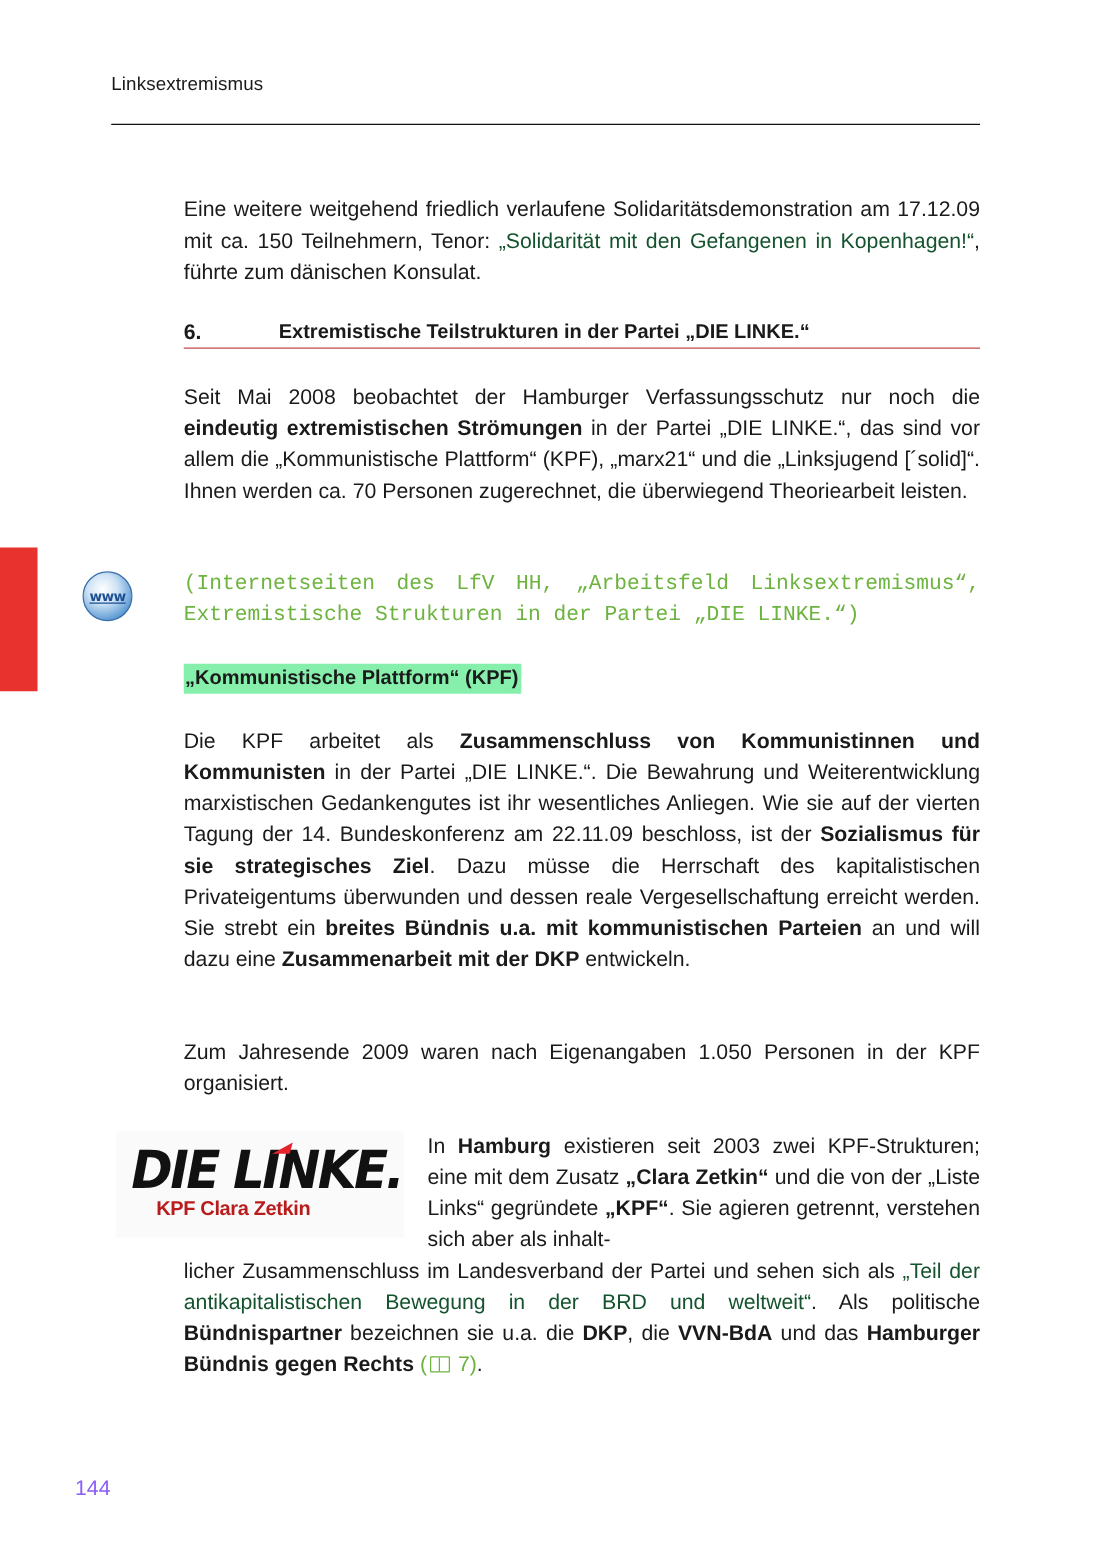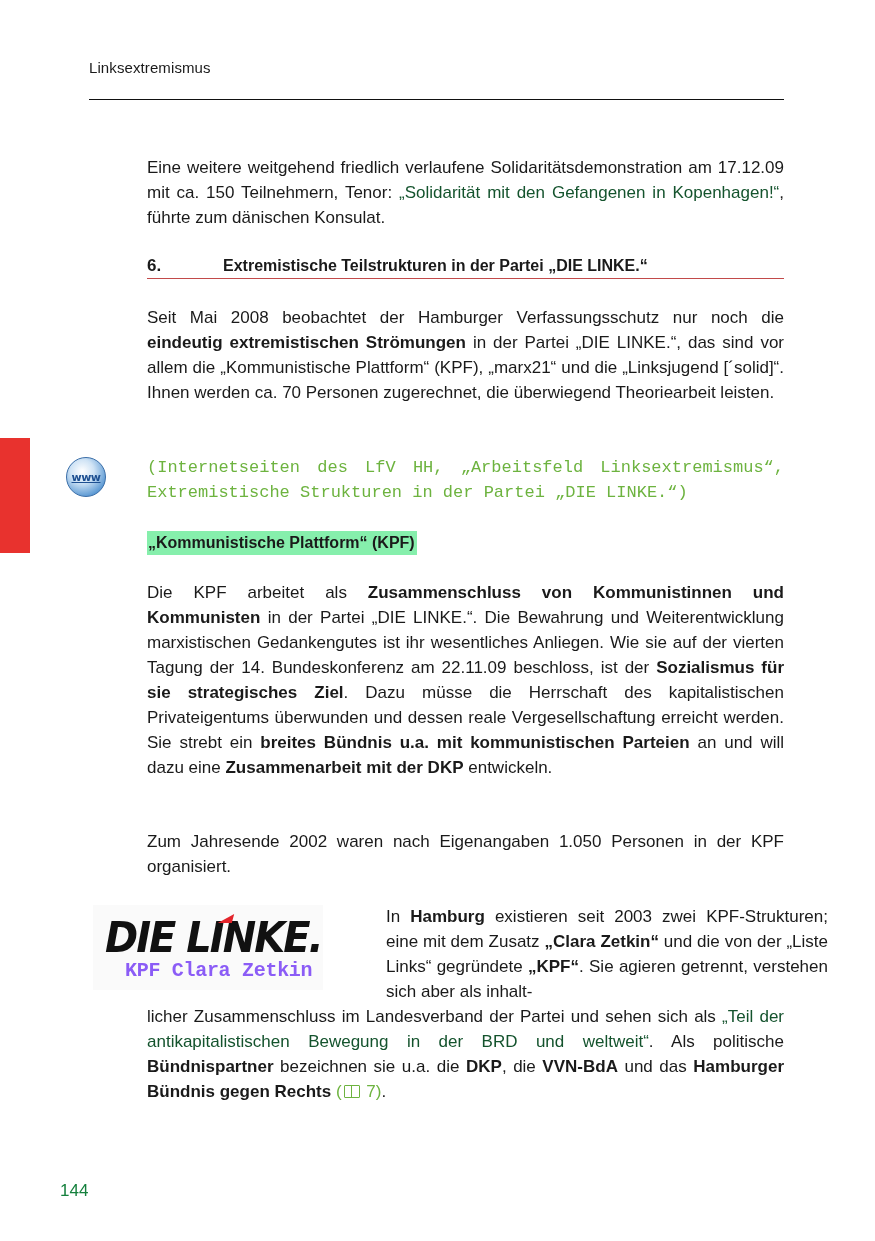--- a/index.html
+++ b/index.html
@@ -65,36 +65,36 @@
       font-size: 40px; letter-spacing: -2px; color: #111; line-height: 44px;
       transform: scaleY(1.05);
     }
     .logo-flag {
       position: absolute; left: 126px; top: 9px; width: 0; height: 0;
       border-left: 14px solid transparent; border-bottom: 9px solid #e3242b;
       transform: skewX(-15deg);
     }
     .logo-sub {
       position: absolute; left: 32px; top: 54px;
-      font-family: Liberation Mono, monospace; font-weight: bold;
-      font-size: 20px; color: #8b5cf6; letter-spacing: -0.3px;
+      font-family: Liberation Sans, sans-serif; font-weight: bold;
+      font-size: 16px; color: #b91c1c; letter-spacing: -0.3px;
     }
 
-    .p6 { position: absolute; left: 342px; top: 904px; width: 442px; font-size: 17px; line-height: 25px; margin-left: 44px; }
+    .p6 { position: absolute; left: 342px; top: 904px; width: 442px; font-size: 17px; line-height: 25px; }
     .p7 { top: 1004px; }
 
     .book-icon {
       display: inline-block; width: 16px; height: 13px; border: 1.5px solid #6db33f;
       border-radius: 1px; vertical-align: -1px; position: relative; margin: 0 2px;
     }
     .book-icon::after {
       content: ""; position: absolute; left: 6px; top: 0; width: 1.5px; height: 100%; background: #6db33f;
     }
 
-    .page-num { position: absolute; left: 60px; top: 1181px; font-size: 17px; color: #15803d; }
+    .page-num { position: absolute; left: 60px; top: 1181px; font-size: 17px; color: #8b5cf6; }
   </style>
 </head>
 <body>
 
 <div class="running-head">Linksextremismus</div>
 
 <div class="side-tab"></div>
 
 <p class="col just p1"><span>Eine weitere weitgehend friedlich verlaufene Solidaritätsdemonstration am 17.12.09 mit ca. 150 Teilnehmern, Tenor: </span><span class="blue">„Solidarität mit den Gefangenen in Kopenhagen!“</span><span>, führte zum dänischen Konsulat.</span></p>
 
@@ -105,21 +105,21 @@
 
 <p class="col just p2"><span>Seit Mai 2008 beobachtet der Hamburger Verfassungsschutz nur noch die </span><b>eindeutig extremistischen Strömungen</b><span> in der Partei „DIE LINKE.“, das sind vor allem die „Kommunistische Plattform“ (KPF), „marx21“ und die „Linksjugend [´solid]“. Ihnen werden ca. 70 Personen zugerechnet, die überwiegend Theoriearbeit leisten.</span></p>
 
 <div class="www-icon">www</div>
 <p class="col just green p3">(Internetseiten des LfV HH, „Arbeitsfeld Linksextremismus“, Extremistische Strukturen in der Partei „DIE LINKE.“)</p>
 
 <div class="subhead">„Kommunistische Plattform“ (KPF)</div>
 
 <p class="col just p4"><span>Die KPF arbeitet als </span><b>Zusammenschluss von Kommunistinnen und Kommunisten</b><span> in der Partei „DIE LINKE.“. Die Bewahrung und Weiterentwicklung marxistischen Gedankengutes ist ihr wesentliches Anliegen. Wie sie auf der vierten Tagung der 14. Bundeskonferenz am 22.11.09 beschloss, ist der </span><b>Sozialismus für sie strategisches Ziel</b><span>. Dazu müsse die Herrschaft des kapitalistischen Privateigentums überwunden und dessen reale Vergesellschaftung erreicht werden. Sie strebt ein </span><b>breites Bündnis u.a. mit kommunistischen Parteien</b><span> an und will dazu eine </span><b>Zusammenarbeit mit der DKP</b><span> entwickeln.</span></p>
 
-<p class="col just p5">Zum Jahresende 2002 waren nach Eigenangaben 1.050 Personen in der KPF organisiert.</p>
+<p class="col just p5">Zum Jahresende 2009 waren nach Eigenangaben 1.050 Personen in der KPF organisiert.</p>
 
 <div class="logo">
   <div class="logo-main">DIE LINKE.</div>
   <div class="logo-flag"></div>
   <div class="logo-sub">KPF Clara Zetkin</div>
 </div>
 
 <p class="p6 just"><span>In </span><b>Hamburg</b><span> existieren seit 2003 zwei KPF-Strukturen; eine mit dem Zusatz </span><b>„Clara Zetkin“</b><span> und die von der „Liste Links“ gegründete </span><b>„KPF“</b><span>. Sie agieren getrennt, verstehen sich aber als inhalt-</span></p>
 
 <p class="col just p7"><span>licher Zusammenschluss im Landesverband der Partei und sehen sich als </span><span class="blue">„Teil der antikapitalistischen Bewegung in der BRD und weltweit“</span><span>. Als politische </span><b>Bündnispartner</b><span> bezeichnen sie u.a. die </span><b>DKP</b><span>, die </span><b>VVN-BdA</b><span> und das </span><b>Hamburger Bündnis gegen Rechts</b><span> </span><span class="green"><span>(</span><span class="book-icon"></span><span> 7)</span></span><span>.</span></p>

